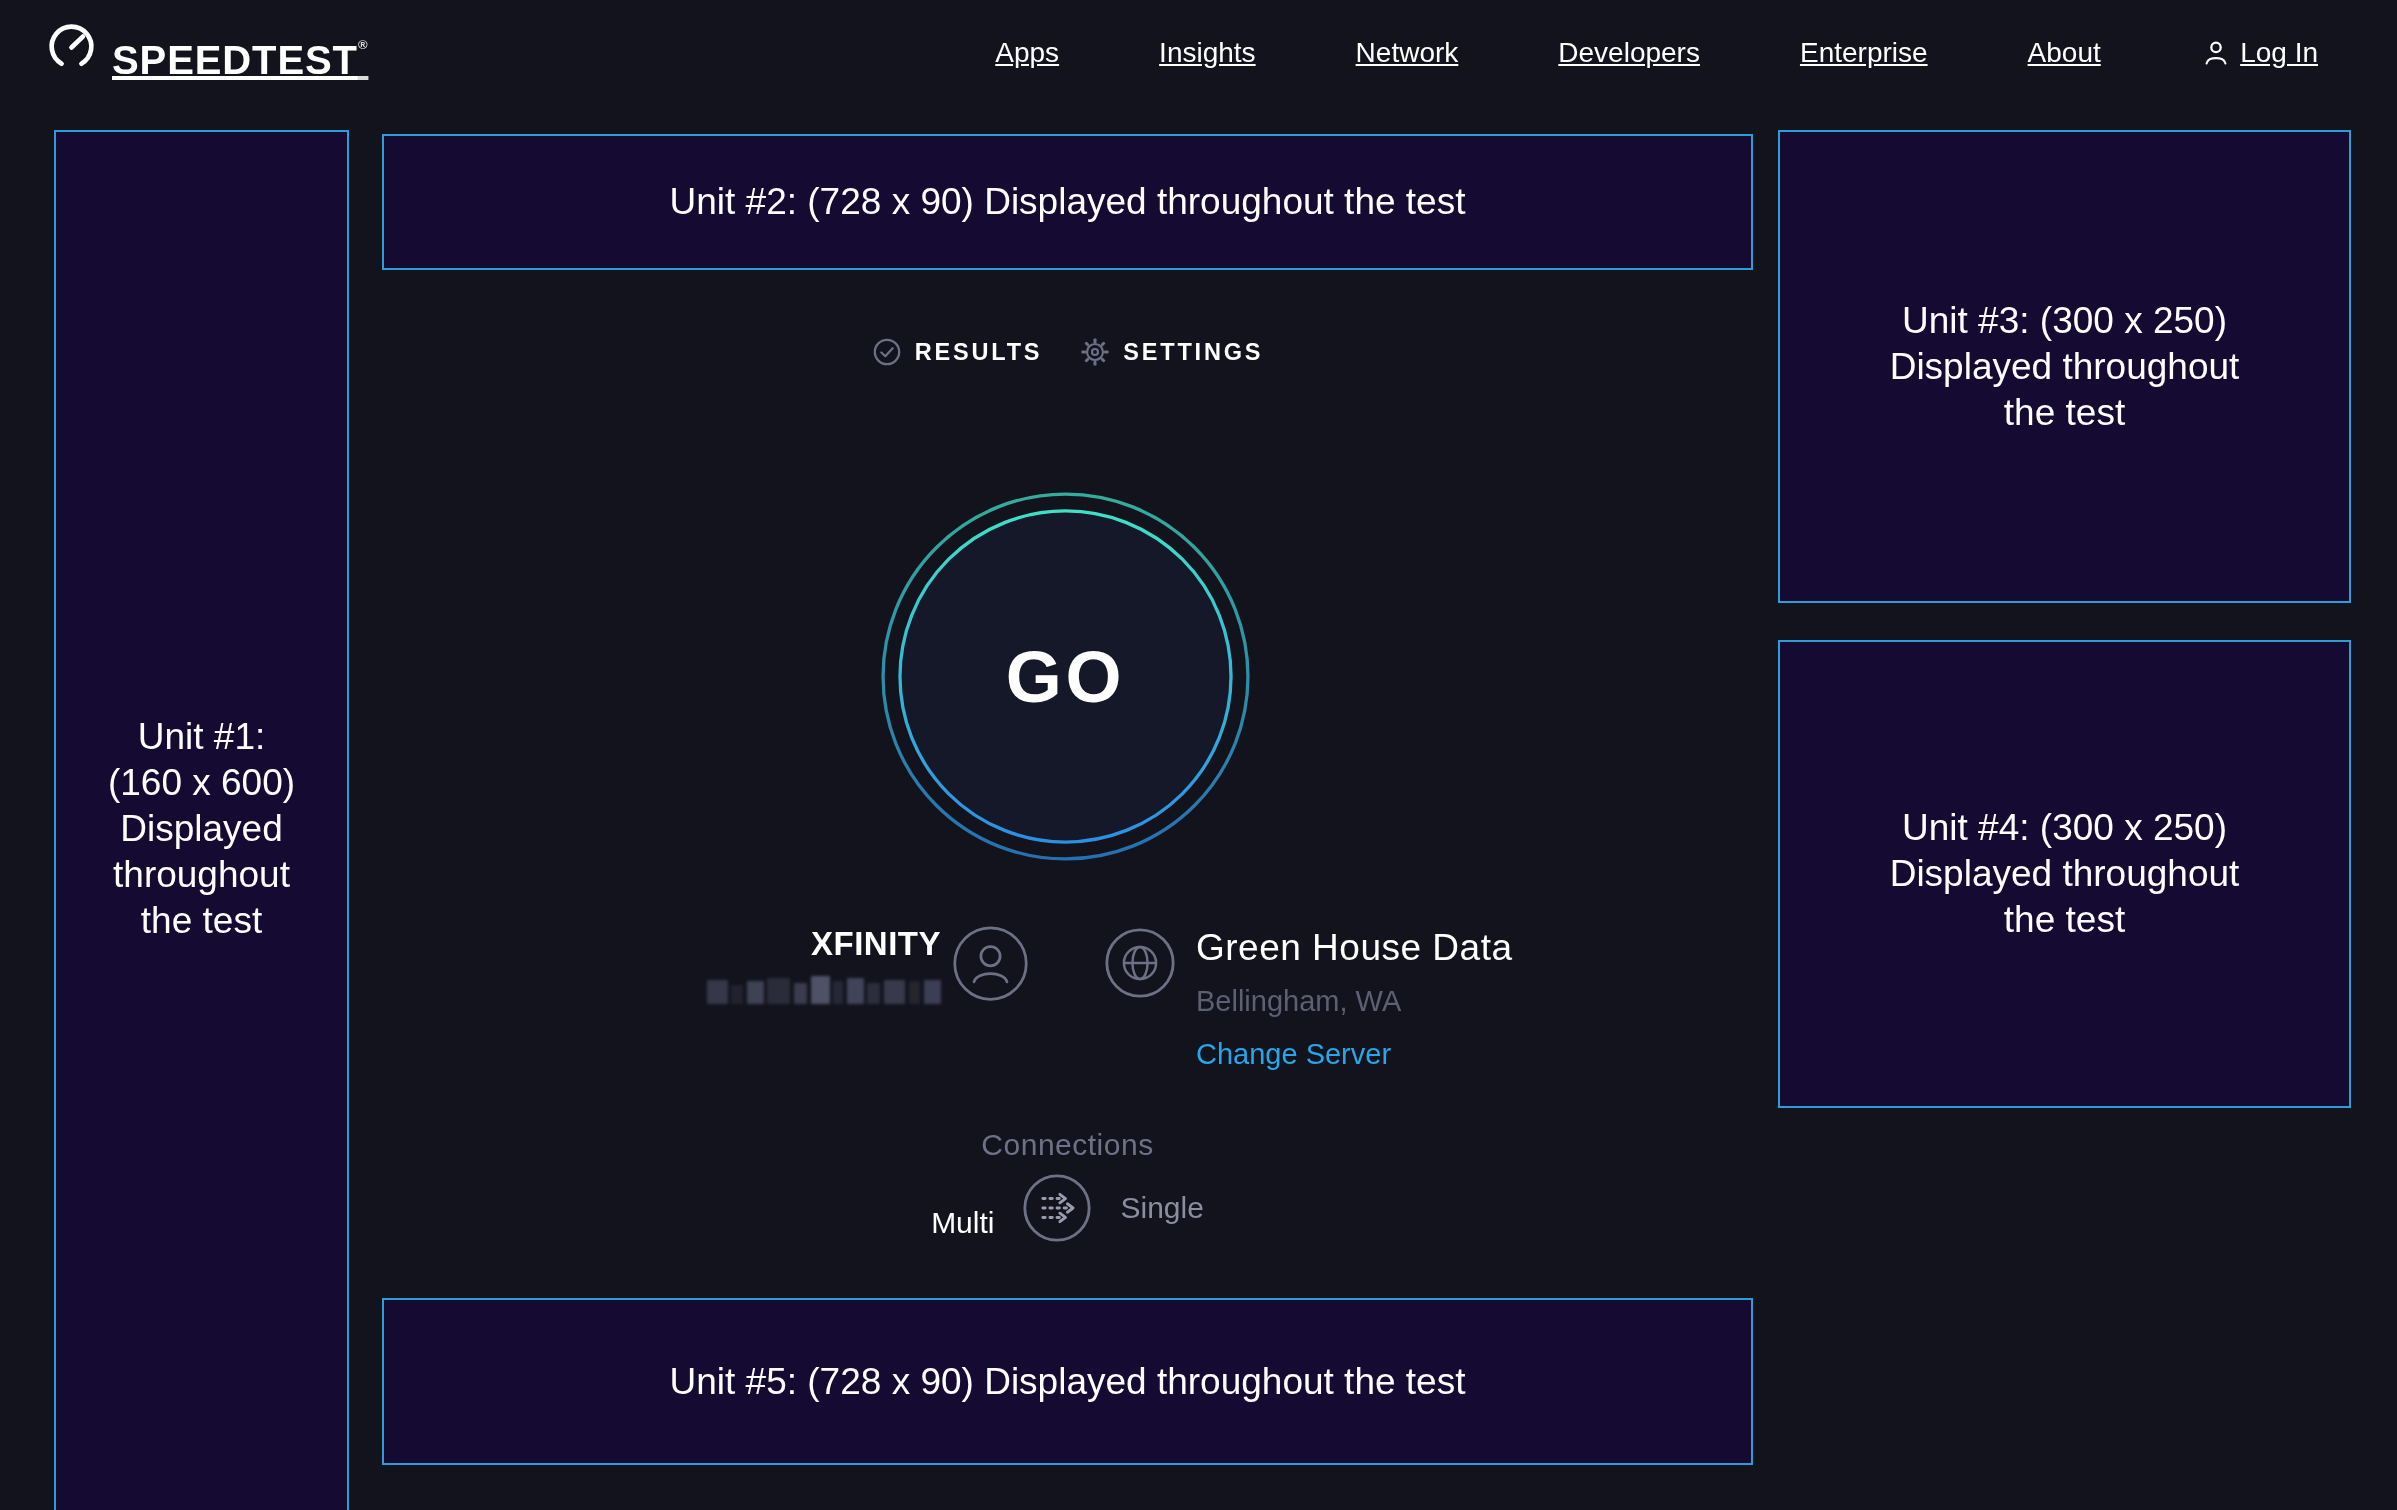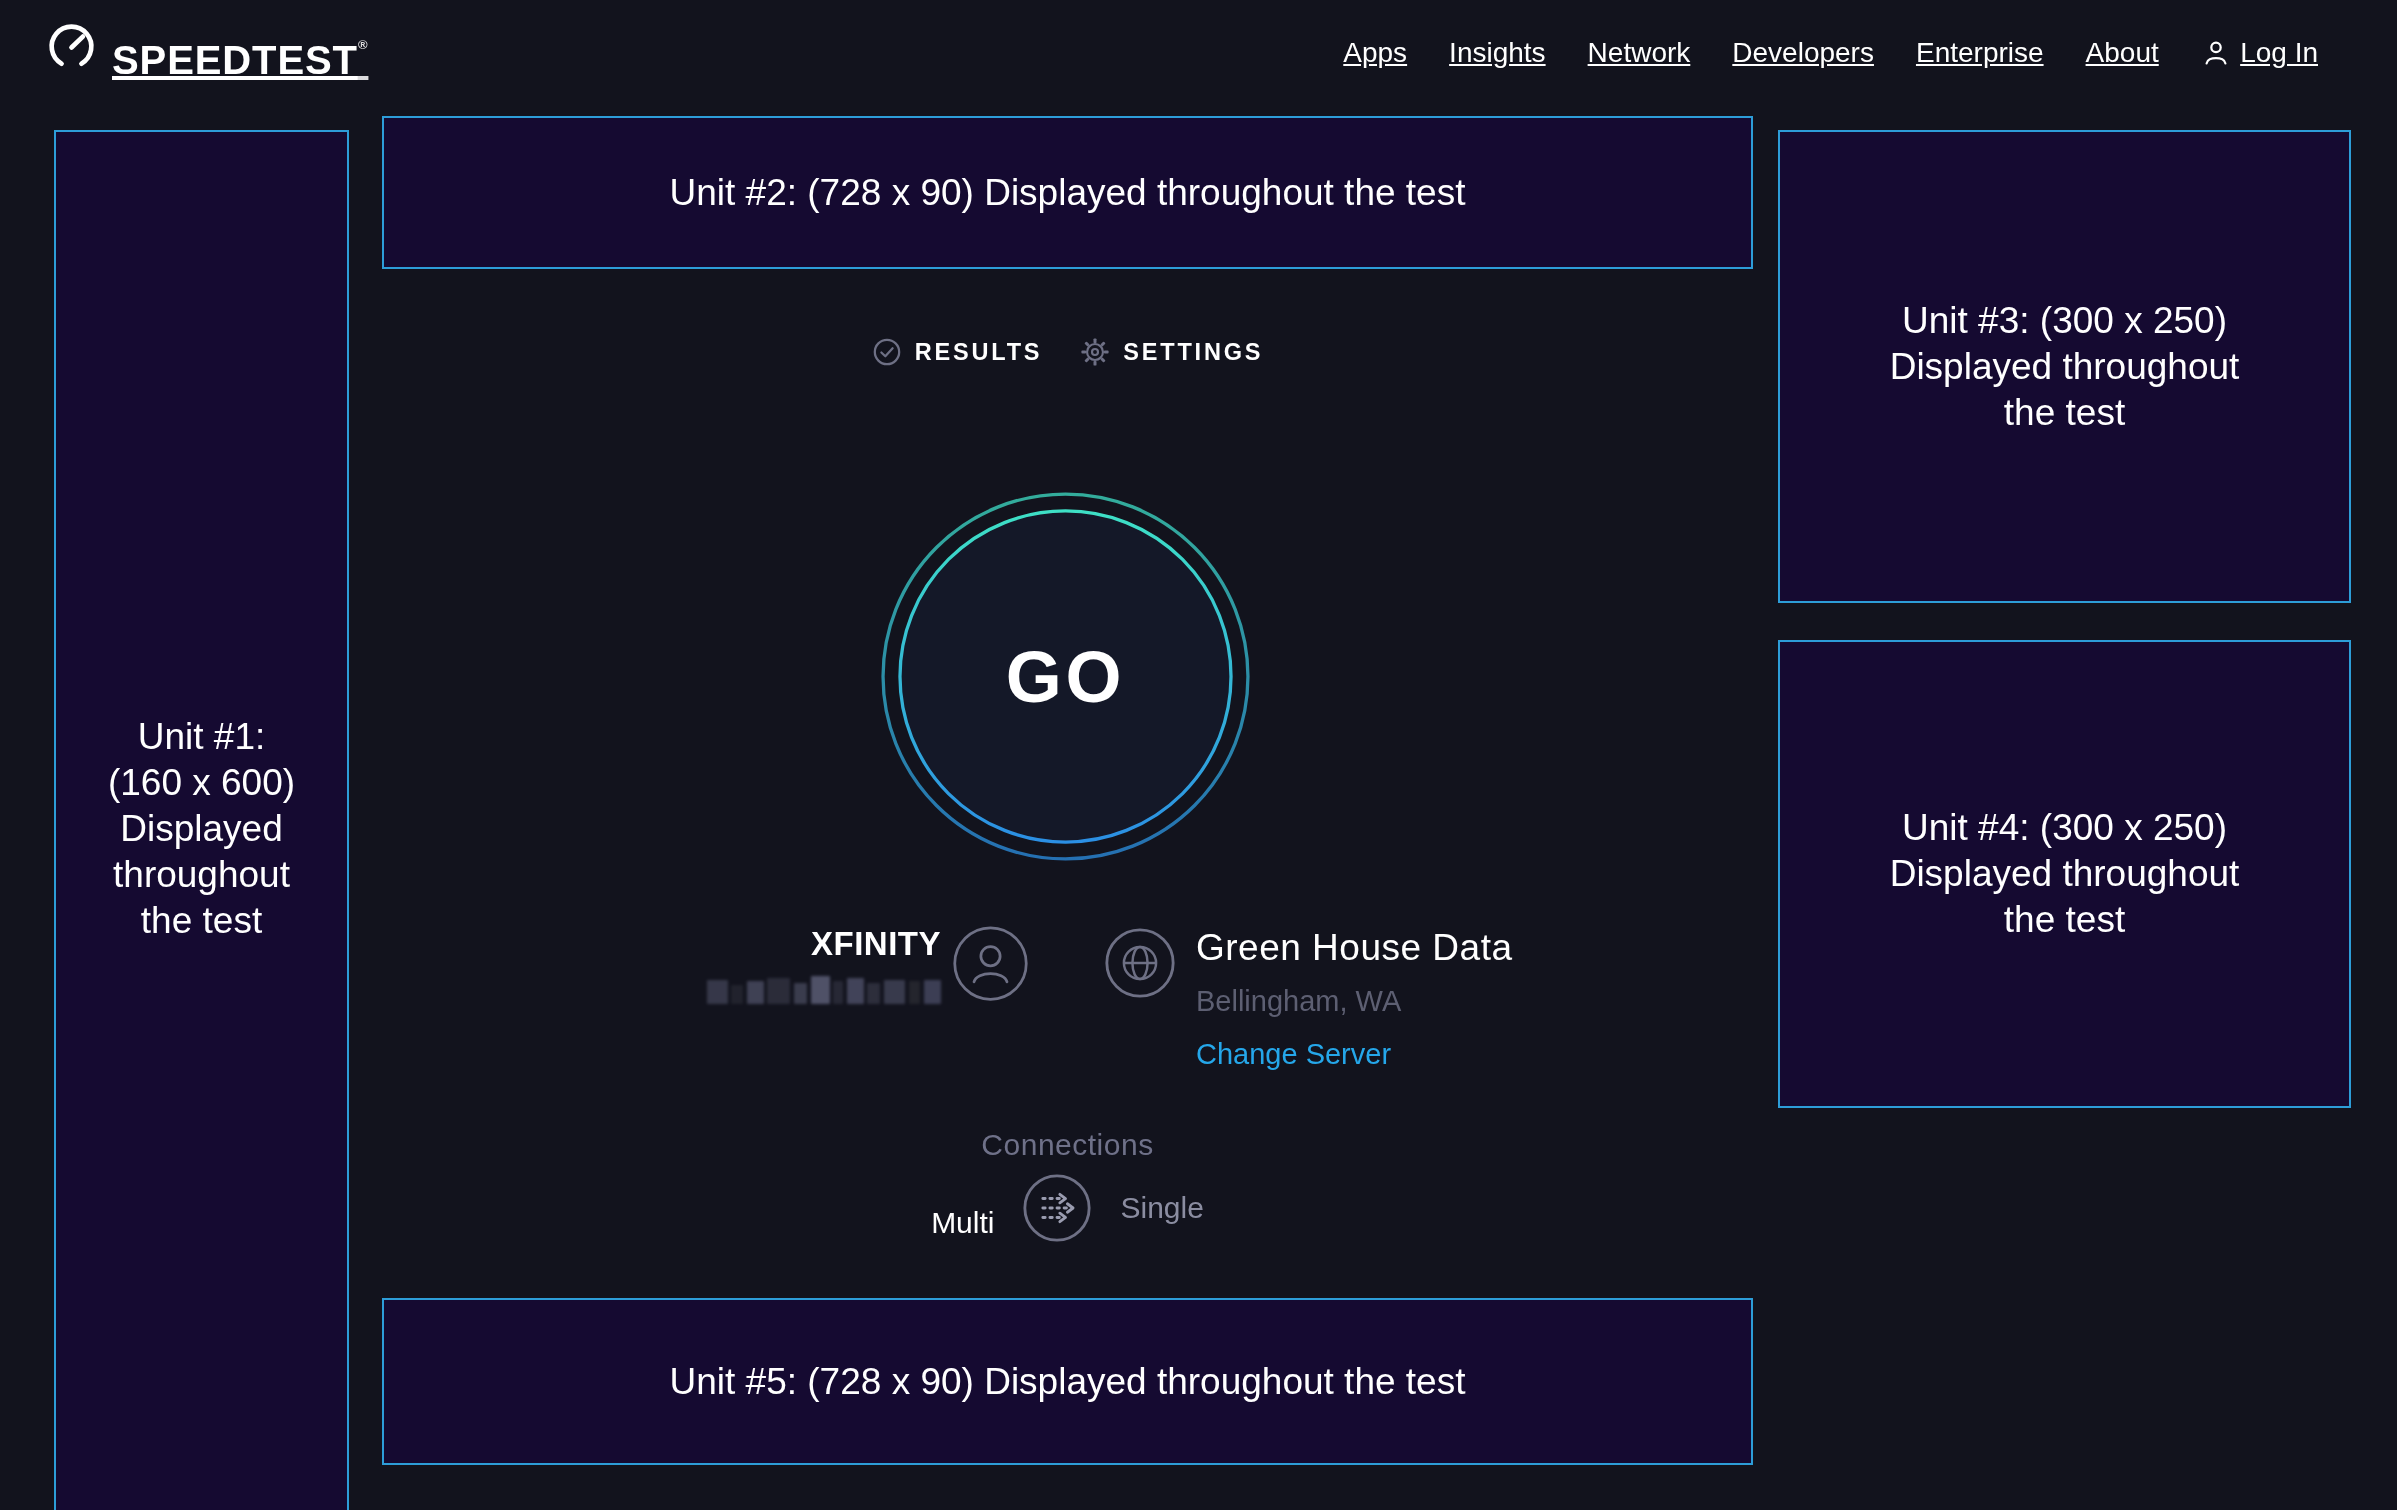--- a/index.html
+++ b/index.html
@@ -26,33 +26,33 @@
   .header{
     position:absolute;top:0;left:0;width:100%;height:105px;
     display:flex;align-items:center;justify-content:space-between;
     padding:0 79px 0 46px;
     text-decoration:underline;
   }
   .logo{display:flex;align-items:flex-start;gap:15px;cursor:pointer;}
   .logo svg{width:51px;height:51px;margin-top:1.9px;}
   .logo-text{font-size:40px;font-weight:700;letter-spacing:0.9px;line-height:51px;}
   .logo-tm{font-size:13px;vertical-align:24.5px;opacity:.85;}
-  .nav{display:flex;align-items:center;gap:42px;font-size:28px;font-weight:500;}
+  .nav{display:flex;align-items:center;gap:100px;font-size:28px;font-weight:500;}
   .nav-item{cursor:pointer;white-space:nowrap;}
   .login{display:flex;align-items:center;gap:9.4px;cursor:pointer;}
   .login svg{width:30px;height:30px;}
   
   .ad{
     position:absolute;background:var(--ad-bg);
     border:2.8px solid var(--ad-border);
     display:flex;flex-direction:column;align-items:center;justify-content:center;
     text-align:center;font-size:37px;line-height:46px;color:#fff;
   }
   .ad-unit1{left:54px;  top:130px;  width:295px;  height:1397px;}
-  .ad-unit2{left:382px; top:116px;  width:1371px; height:153px;}
+  .ad-unit2{left:382px; top:134px;  width:1371px; height:136px;}
   .ad-unit3{left:1778px;top:130px;  width:573px;  height:473px;}
   .ad-unit4{left:1778px;top:640px;  width:573px;  height:468px;}
   .ad-unit5{left:382px; top:1298px; width:1371px; height:167px;}
   
   .tabs{
     position:absolute;left:382px;top:337px;width:1371px;
     display:flex;align-items:center;justify-content:center;gap:38px;
   }
   .tab{display:flex;align-items:center;gap:13px;cursor:pointer;}
   .tab svg{width:30px;height:30px;}

